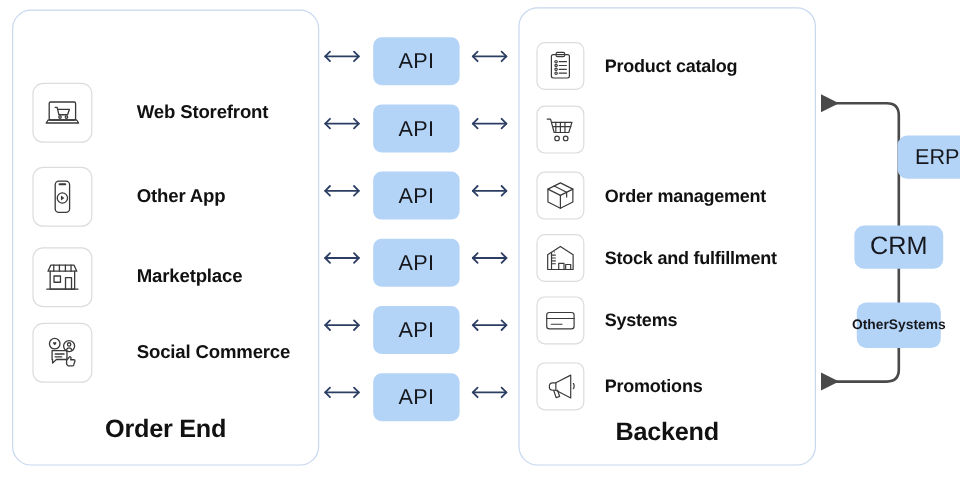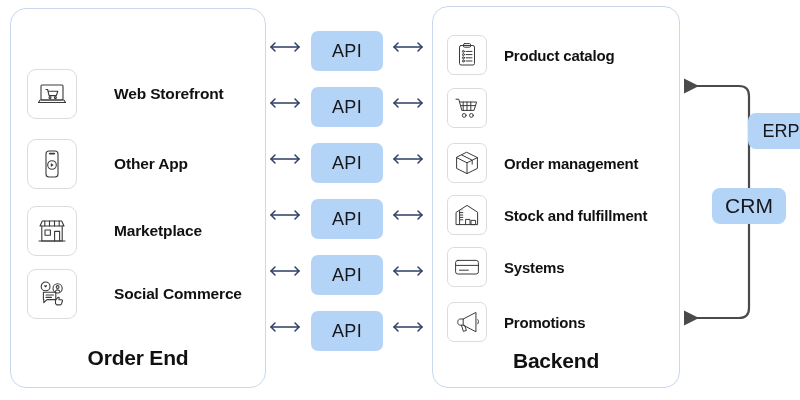--- a/index.html
+++ b/index.html
@@ -320,14 +320,19 @@
     <path d="M89,131 L89,96 Q89,86 79,86 L26,86" fill="none" stroke="#4a4a4a" stroke-width="2.2" marker-end="url(#arrowhead-left)"></path>
 
     <path d="M89,131 L89,206" fill="none" stroke="#4a4a4a" stroke-width="2.2"></path>
     <path d="M89,206 L89,271" fill="none" stroke="#4a4a4a" stroke-width="2.2"></path>
 
     <path d="M89,271 L89,308 Q89,318 79,318 L26,318" fill="none" stroke="#4a4a4a" stroke-width="2.2" marker-end="url(#arrowhead-left)"></path>
   </svg>
 
   <div class="sys-box" id="erp-box">ERP</div>
   <div class="sys-box" id="crm-box">CRM</div>
+  <div class="sys-box" id="other-box">
+    <span>Other</span>
+      <br>
+    <span>Systems</span>
+  </div>
 
 </div>
 
 </body></html>

